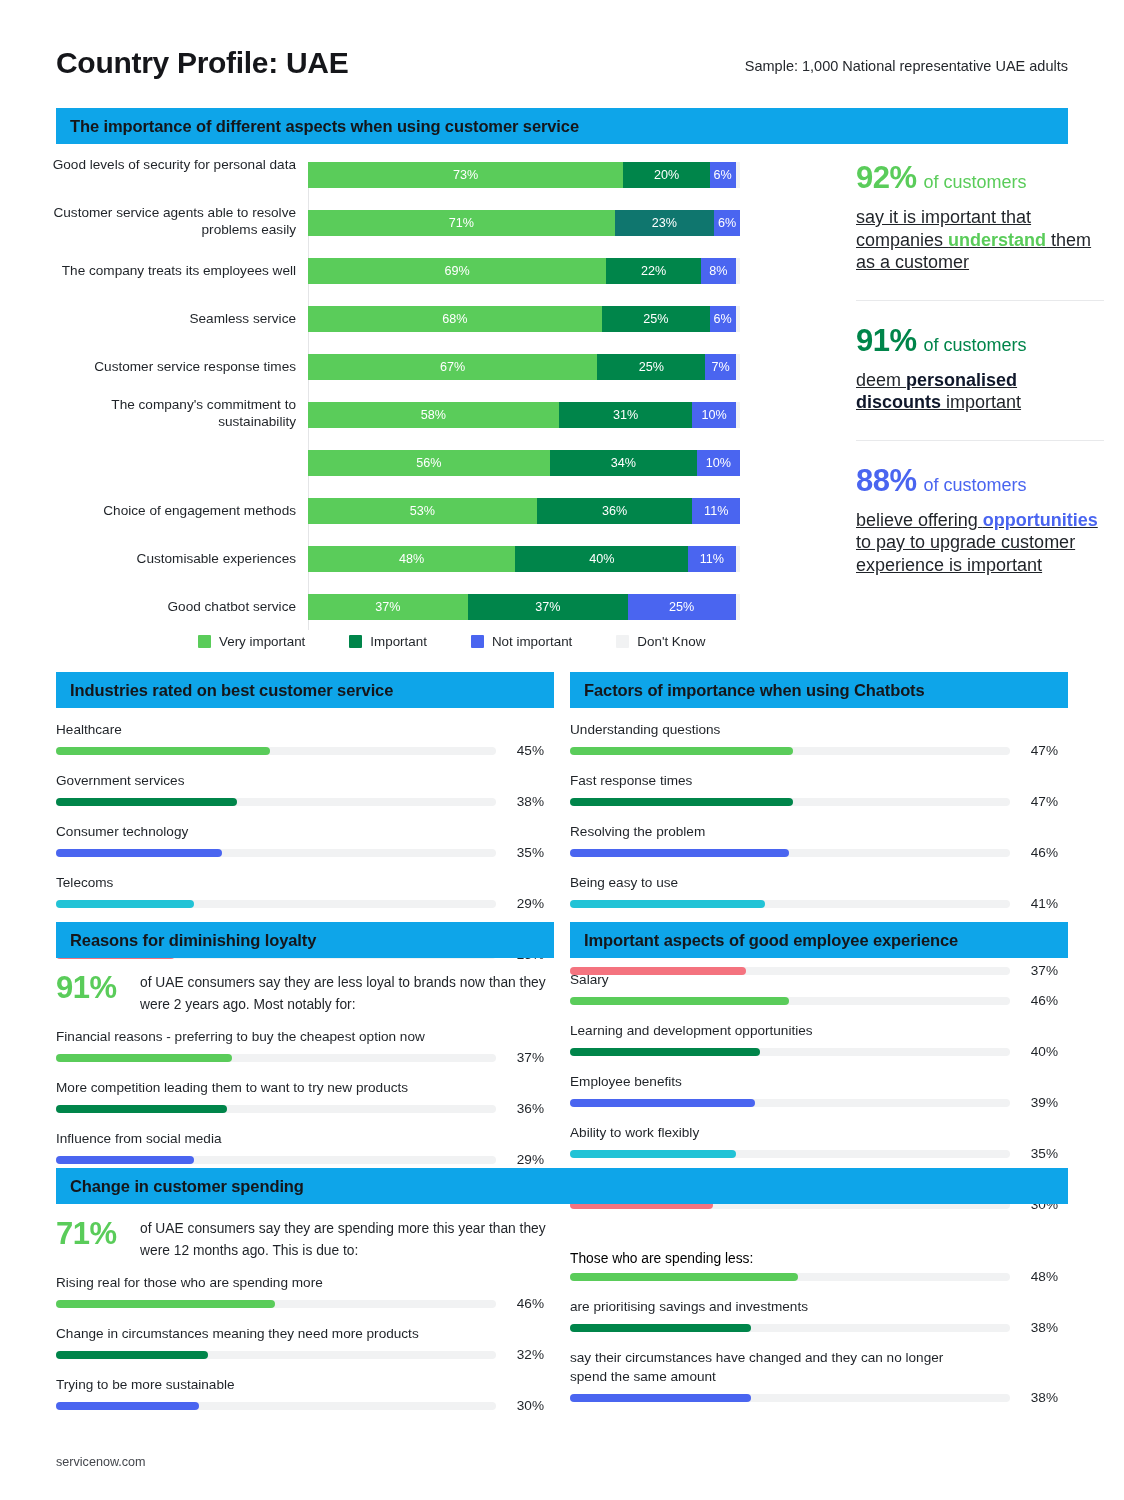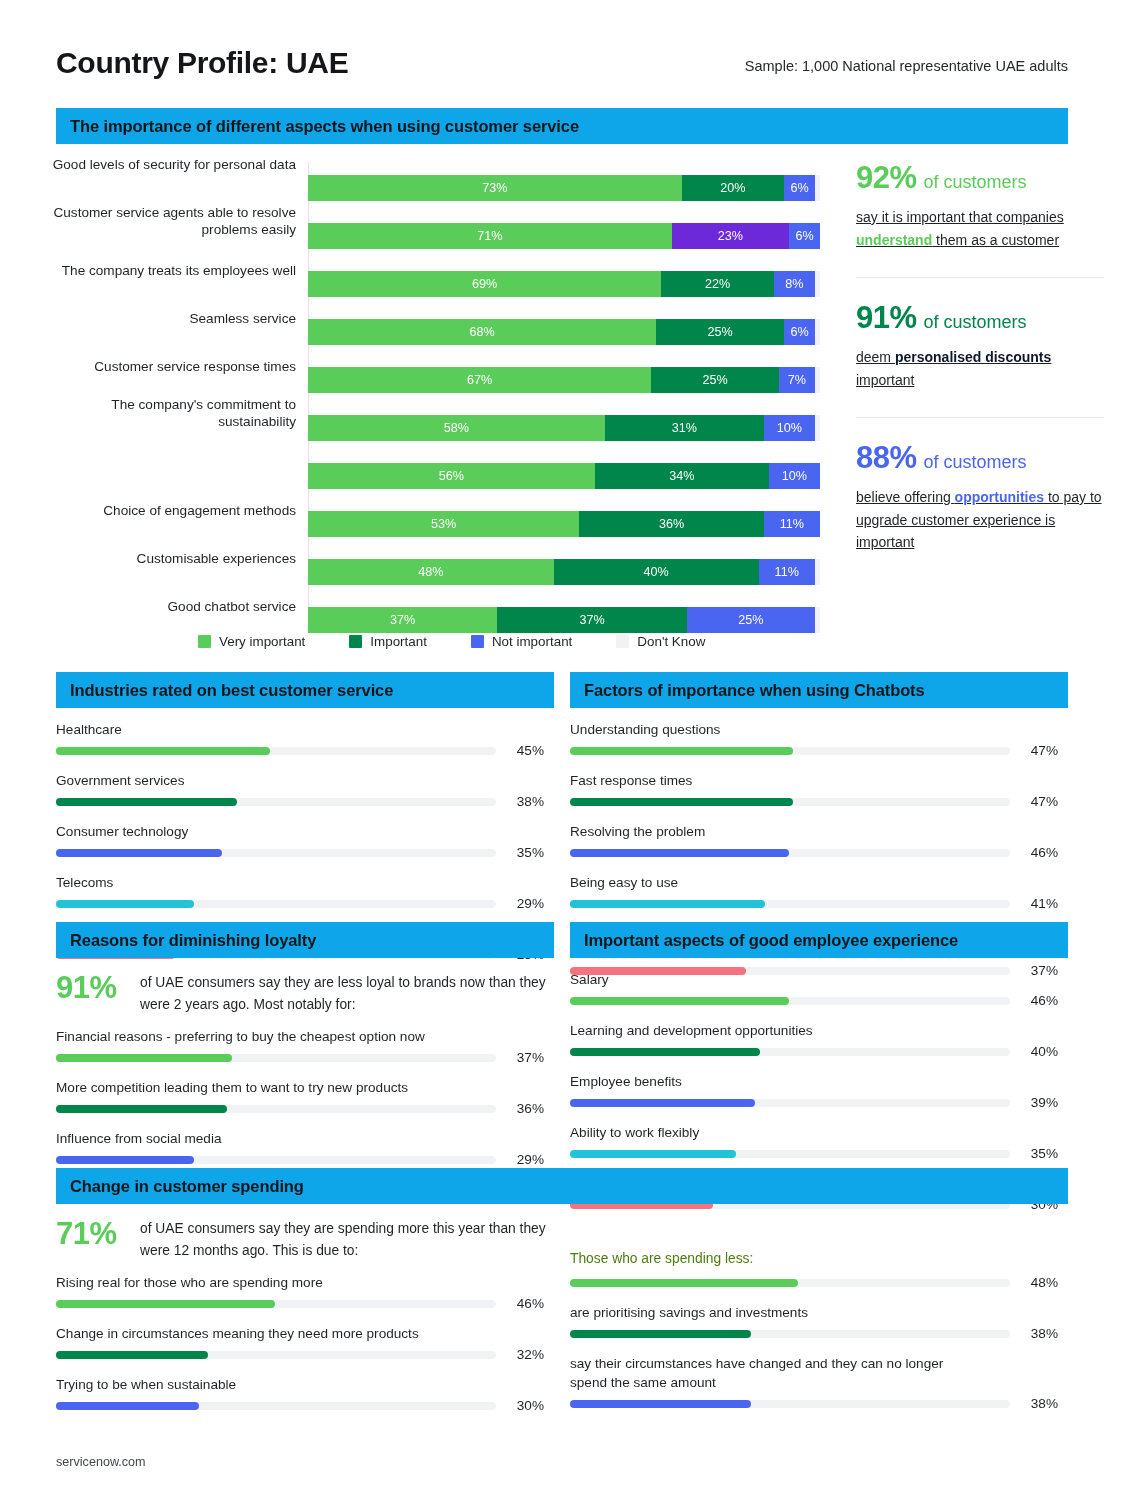--- a/index.html
+++ b/index.html
@@ -22,35 +22,35 @@
   
   .sec-head{background:#0ea5e9;height:36px;display:flex;align-items:center;padding-left:14px;box-sizing:border-box;}
   .sec-head span{font-size:16.5px;font-weight:700;color:#15161a;letter-spacing:-0.1px;}
 
   
   .block-main{position:absolute;left:56px;top:108px;width:1012px;}
   .chart-wrap{position:relative;margin-top:18px;height:500px;}
   .axis-line{position:absolute;left:252px;top:0;width:1px;height:468px;background:#e4e5e7;}
   .row{position:relative;height:48px;margin-bottom:0;}
   .rlabel{position:absolute;right:772px;width:260px;text-align:right;font-size:13.6px;line-height:17px;color:#1f2328;}
-  .rbars{position:absolute;left:252px;top:0;height:26px;width:512px;display:flex;margin-top:13px;}
+  .rbars{position:absolute;left:252px;top:0;height:26px;width:432px;display:flex;}
   .seg{height:26px;display:flex;align-items:center;justify-content:center;color:#ffffff;font-size:12.6px;font-weight:500;overflow:hidden;}
   .seg.dk{color:transparent;}
 
   .legend{position:absolute;left:142px;top:472px;width:600px;display:flex;align-items:center;}
   .lg{display:flex;align-items:center;margin-right:44px;}
   .sw{width:13px;height:13px;margin-right:8px;border-radius:1px;display:inline-block;}
   .lg span.txt{font-size:13.4px;color:#1f2328;}
 
   
   .stats{position:absolute;left:800px;top:0;width:248px;}
   .stat{position:relative;text-decoration:underline;}
   .stat .big{font-size:31px;font-weight:700;letter-spacing:-0.5px;line-height:1;display:inline-block;vertical-align:baseline;}
   .stat .oc{font-size:18px;line-height:1;display:inline-block;margin-left:7px;vertical-align:baseline;}
-  .stat p{margin:13px 0 0 0;font-size:14px;line-height:22.5px;color:#1f2328;}
+  .stat p{margin:13px 0 0 0;font-size:18px;line-height:22.5px;color:#1f2328;}
   .stat p b{font-weight:700;}
   .divider{height:1px;background:#e8e9eb;margin:26px 0 24px 0;}
 
   
   .panel{position:absolute;}
   .mini-list{margin-top:12px;}
   .mini{margin-bottom:2px;}
   .mini .mlabel{font-size:13.6px;line-height:19px;color:#1f2328;margin-bottom:4px;}
   .mini .mrow{display:flex;align-items:center;}
   .track{position:relative;height:8px;border-radius:4px;background:#f1f2f3;flex:none;}
@@ -88,21 +88,21 @@
               <div class="seg" style="background: rgb(90, 204, 90); width: 73%;">73%</div>
               <div class="seg" style="background: rgb(0, 133, 74); width: 20%;">20%</div>
               <div class="seg" style="background: rgb(74, 101, 240); width: 6%;">6%</div>
               <div class="seg dk" style="background: rgb(241, 242, 243); width: 1%;">1%</div>
             </div>
           </div>
           <div class="row">
             <div class="rlabel" style="top: -6px;">Customer service agents able to resolve problems easily</div>
             <div class="rbars">
               <div class="seg" style="background: rgb(90, 204, 90); width: 71%;">71%</div>
-              <div class="seg" style="background: #6d28d9; width: 23%;">23%</div>
+              <div class="seg" style="background: #0f766e; width: 23%;">23%</div>
               <div class="seg" style="background: rgb(74, 101, 240); width: 6%;">6%</div>
             </div>
           </div>
           <div class="row">
             <div class="rlabel" style="top: 4px;">The company treats its employees well</div>
             <div class="rbars">
               <div class="seg" style="background: rgb(90, 204, 90); width: 69%;">69%</div>
               <div class="seg" style="background: rgb(0, 133, 74); width: 22%;">22%</div>
               <div class="seg" style="background: rgb(74, 101, 240); width: 8%;">8%</div>
               <div class="seg dk" style="background: rgb(241, 242, 243); width: 1%;">1%</div>
@@ -420,32 +420,32 @@
             <div class="mini" style="margin-bottom: 13px;">
               <div class="mlabel">Change in circumstances meaning they need more products</div>
               <div class="mrow">
                 <div class="track" style="width: 440px; background: rgb(241, 242, 243);">
                   <div class="fill" style="width: 152px; background: rgb(0, 133, 74);"></div>
                 </div>
                 <div class="mval" style="width: 48px;">32%</div>
               </div>
             </div>
             <div class="mini" style="margin-bottom: 13px;">
-              <div class="mlabel">Trying to be when sustainable</div>
+              <div class="mlabel">Trying to be more sustainable</div>
               <div class="mrow">
                 <div class="track" style="width: 440px; background: rgb(241, 242, 243);">
                   <div class="fill" style="width: 143px; background: rgb(74, 101, 240);"></div>
                 </div>
                 <div class="mval" style="width: 48px;">30%</div>
               </div>
             </div>
           </div>
       </div>
       <div style="position:absolute;left:514px;top:44px;width:498px;">
-        <div style="font-size:13.8px;line-height:21px;color:#4d7c0f;margin-bottom:6px;">Those who are spending less:</div>
+        <div style="font-size:13.8px;line-height:21px;color:#000000;">Those who are spending less:</div>
         <div class="mini-list" id="mini-spend-less" style="margin-top:0;">
             <div class="mini" style="margin-bottom: 13px;">
               <div class="mrow">
                 <div class="track" style="width: 440px; background: rgb(241, 242, 243);">
                   <div class="fill" style="width: 228px; background: rgb(90, 204, 90);"></div>
                 </div>
                 <div class="mval" style="width: 48px;">48%</div>
               </div>
             </div>
             <div class="mini" style="margin-bottom: 13px;">

